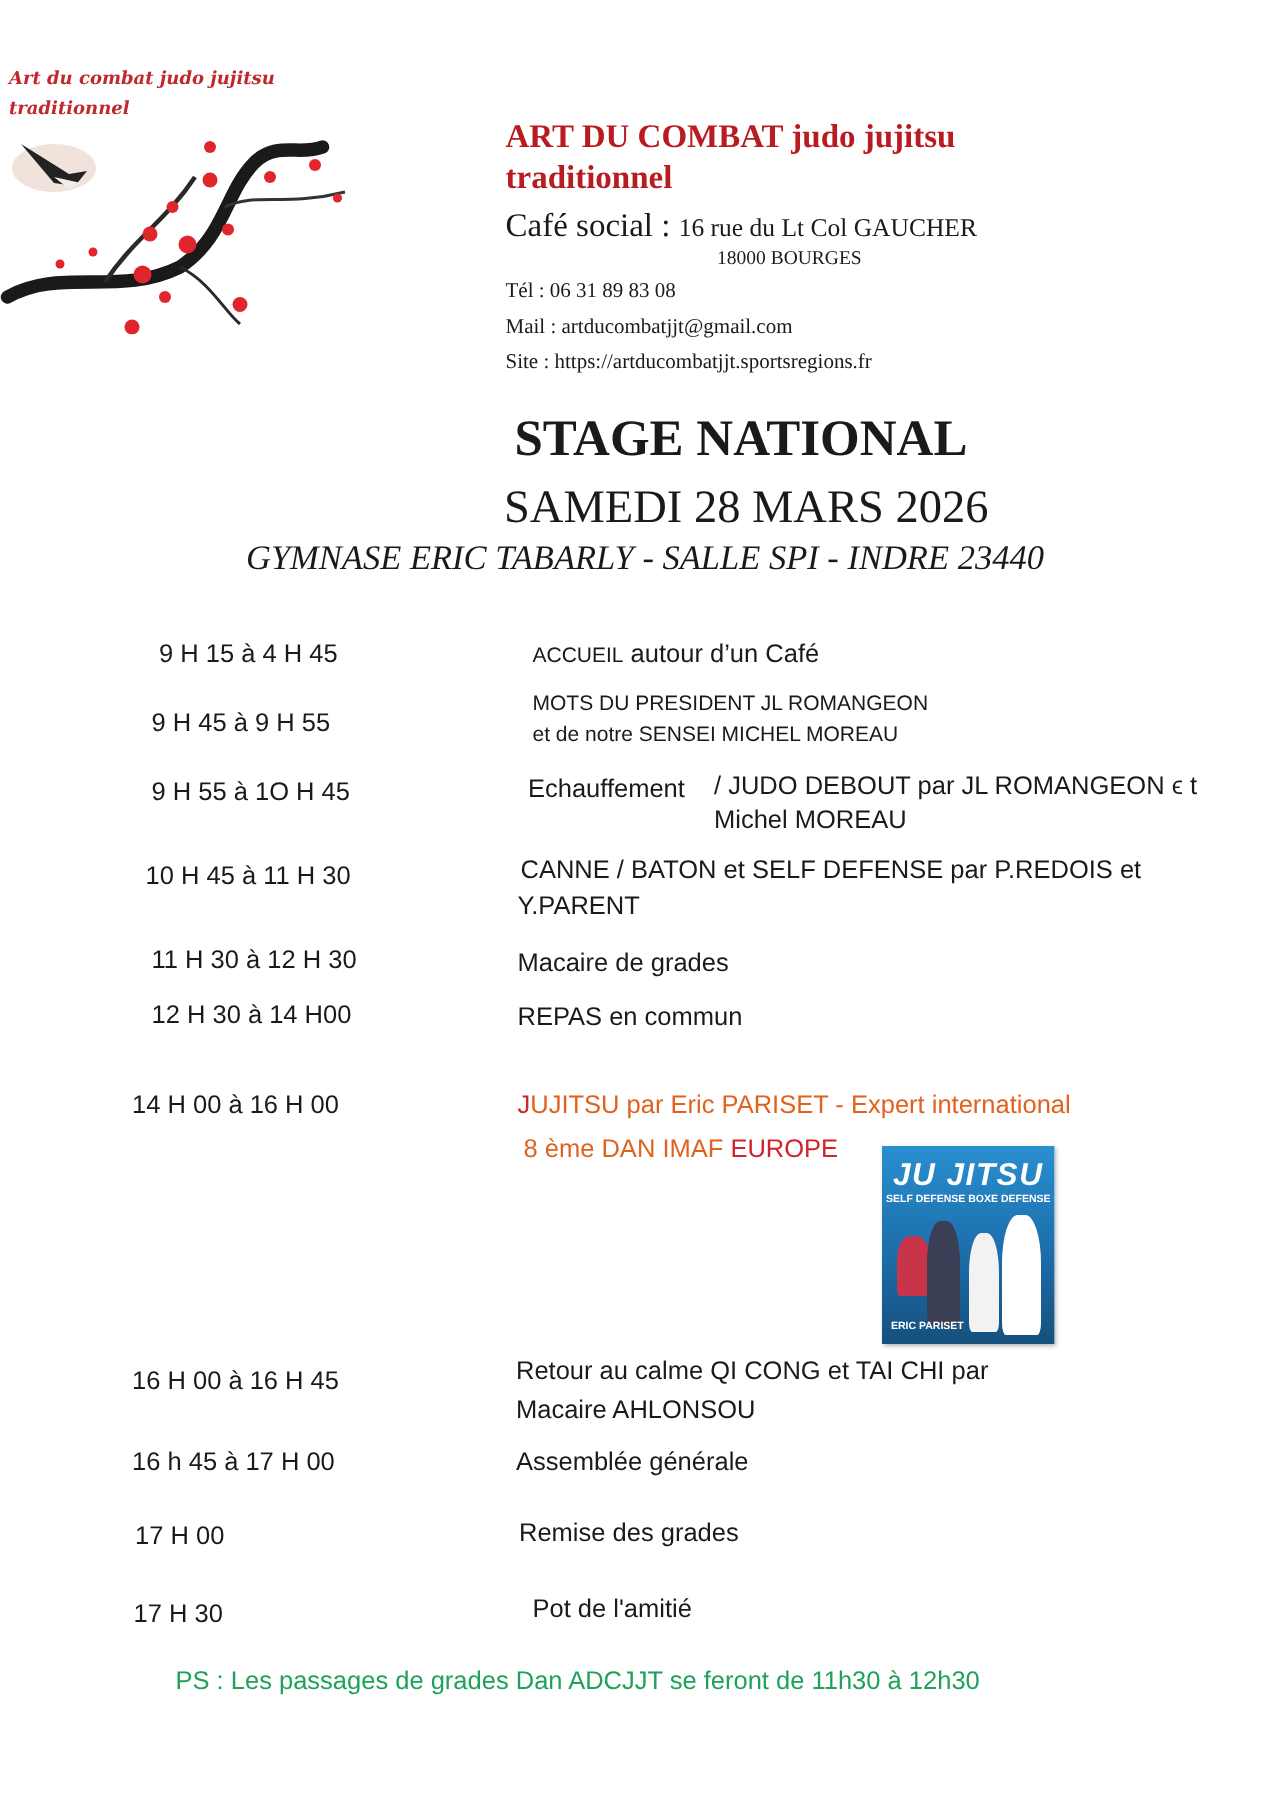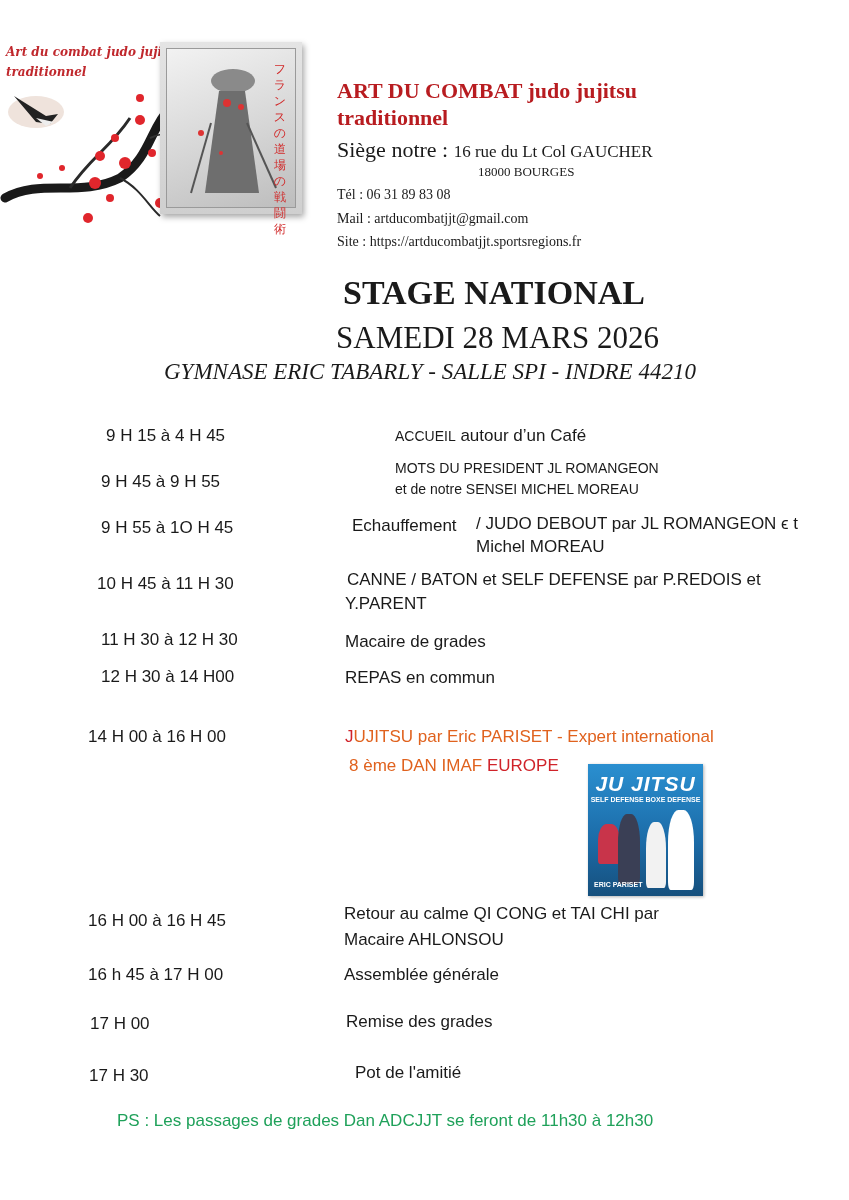--- a/index.html
+++ b/index.html
@@ -20,21 +20,21 @@
   .addr .small { font-size:17px; }
   .city { left:478px; top:164px; font-size:13px; }
   .contact { left:337px; font-size:14px; }
 
   .title { left:343px; top:274px; font-weight:bold; font-size:34px; }
   .date { left:336px; top:320px; font-size:31px; }
   .venue { left:164px; top:359px; font-size:23px; font-style:italic; }
 
   .time { font-size:17px; color:#1a1a1a; }
   .act { font-size:17px; color:#1a1a1a; }
-  .small-caps { font-size:14px;margin-left:40px; }
+  .small-caps { font-size:14px; }
   .orange { color:#e0621e; }
   .red { color:#d0232a; }
   .green { color:#1fa15a; }
 
   .book { position:absolute; left:588px; top:764px; width:115px; height:132px; background:linear-gradient(#2a8fd0,#1b6aa6 60%,#16507d); box-shadow:1px 1px 3px rgba(0,0,0,.3); overflow:hidden; }
   .book-title { position:absolute; left:0; right:0; top:8px; text-align:center; color:#fff; font-weight:bold; font-style:italic; font-size:21px; font-family:"Liberation Sans", sans-serif; letter-spacing:1px; }
   .book-sub { position:absolute; left:0; right:0; top:32px; text-align:center; color:#fff; font-weight:bold; font-size:7px; }
   .book-author { position:absolute; left:6px; bottom:8px; color:#fff; font-weight:bold; font-size:7px; }
   .fig { position:absolute; border-radius:40% 40% 10% 10%; }
 </style>
@@ -69,55 +69,38 @@
         <circle cx="160" cy="145" r="5"></circle>
         <circle cx="140" cy="40" r="4"></circle>
       <circle cx="180" cy="60" r="4"></circle>
         <circle cx="210" cy="52" r="4"></circle>
         <circle cx="225" cy="74" r="3"></circle>
       <circle cx="40" cy="118" r="3"></circle>
         <circle cx="62" cy="110" r="3"></circle>
         <circle cx="110" cy="140" r="4"></circle>
     </g>
   </svg>
-  <div class="poster">
-    <div class="poster-inner">
-      <svg style="position:absolute;left:14px;top:14px" width="100" height="145" viewBox="0 0 100 145">
-        <ellipse cx="52" cy="18" rx="22" ry="12" fill="#8a8a8a"></ellipse>
-        <path d="M38 28 L64 28 L78 130 L24 130 Z" fill="#6e6e6e"></path>
-        <path d="M30 60 L10 130" stroke="#555" stroke-width="2"></path>
-        <path d="M66 60 L95 125" stroke="#555" stroke-width="2"></path>
-        <g fill="#d33">
-            <circle cx="46" cy="40" r="4"></circle>
-            <circle cx="60" cy="44" r="3"></circle>
-            <circle cx="20" cy="70" r="3"></circle>
-            <circle cx="40" cy="90" r="2"></circle>
-          </g>
-      </svg>
-      <div class="poster-kanji">フランスの道場の戦闘術</div>
-    </div>
-  </div>
 </div>
 
 <div class="abs serif org">
   <div>ART DU COMBAT judo jujitsu</div>
   <div>traditionnel</div>
 </div>
 <div class="abs serif addr">
-  <span>Siège notre :</span>
+  <span>Café social :</span>
   <span class="small">16 rue du Lt Col GAUCHER</span>
 </div>
 <div class="abs serif city">18000 BOURGES</div>
 <div class="abs serif contact" style="top:187px">Tél : 06 31 89 83 08</div>
 <div class="abs serif contact" style="top:211px">Mail : artducombatjjt@gmail.com</div>
 <div class="abs serif contact" style="top:234px">Site :  https://artducombatjjt.sportsregions.fr</div>
 
 <div class="abs serif title">STAGE NATIONAL</div>
 <div class="abs serif date">SAMEDI 28 MARS 2026</div>
-<div class="abs serif venue">GYMNASE ERIC TABARLY - SALLE SPI - INDRE 44210</div>
+<div class="abs serif venue">GYMNASE ERIC TABARLY - SALLE SPI - INDRE 23440</div>
 
 <div class="abs time" style="left:106px;top:426px">9 H 15 à 4 H 45</div>
 <div class="abs act" style="left:355px;top:426px">
   <span class="small-caps">ACCUEIL</span><span> autour d’un Café</span>
 </div>
 
 <div class="abs time" style="left:101px;top:472px">9 H 45 à 9 H 55</div>
 <div class="abs act small-caps" style="left:355px;top:460px">MOTS DU PRESIDENT JL ROMANGEON</div>
 <div class="abs act small-caps" style="left:355px;top:481px">et de notre SENSEI MICHEL MOREAU</div>
 

